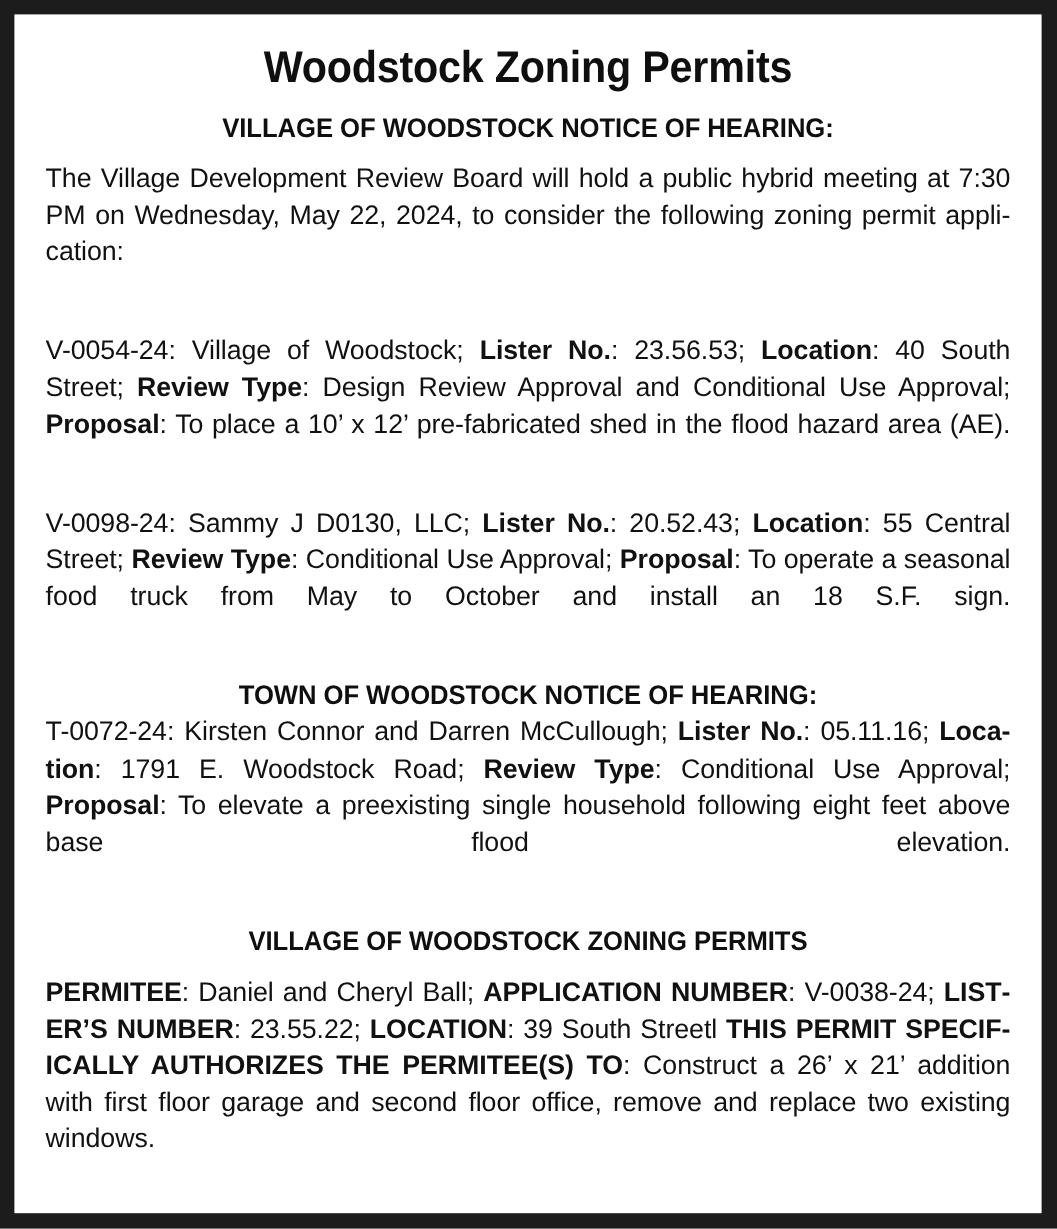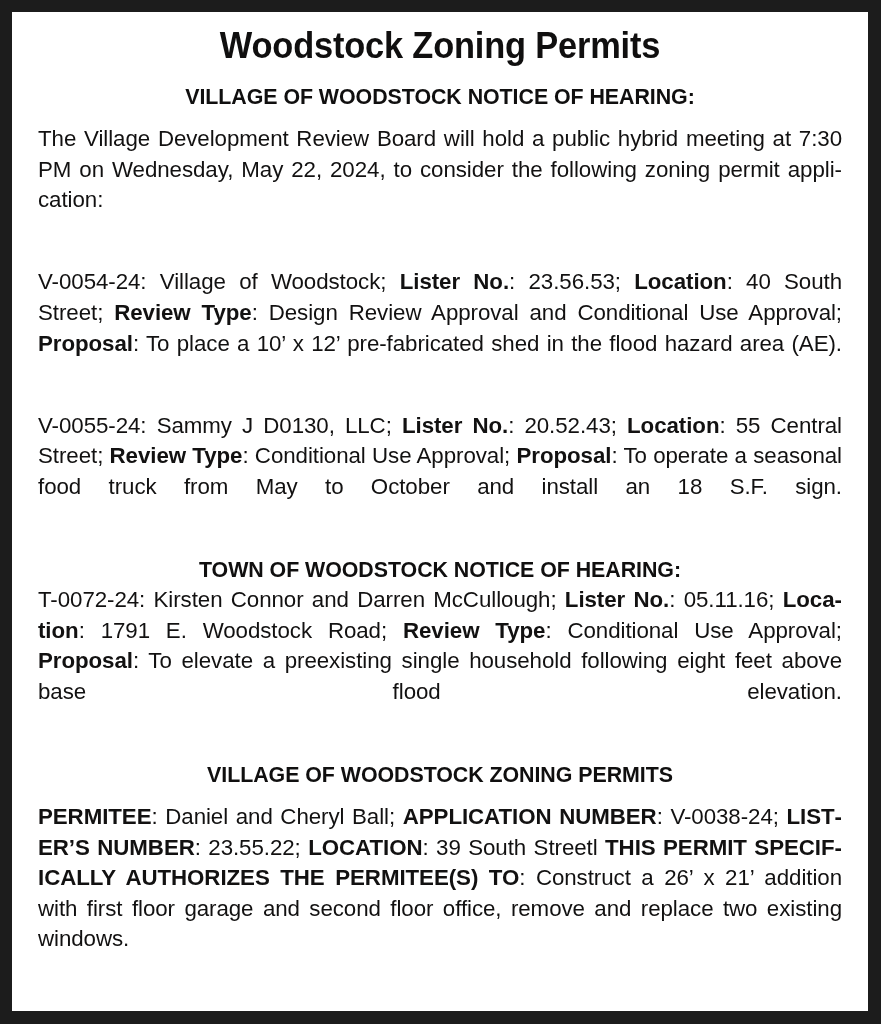--- a/index.html
+++ b/index.html
@@ -18,21 +18,21 @@
     padding: 12px 13px 13px 12px;
     overflow: hidden;
     font-family: "Liberation Sans", "DejaVu Sans", sans-serif;
   }
 
   .sheet {
     box-sizing: border-box;
     width: 100%;
     height: 100%;
     background: #ffffff;
-    padding: 4px 26px 0 26px;
+    padding: 14px 26px 0 26px;
     overflow: hidden;
   }
 
   .doc-title {
     font-family: "Liberation Sans Narrow", "Liberation Sans", "DejaVu Sans Condensed", sans-serif;
     font-weight: bold;
     font-size: 37px;
     line-height: 44px;
     text-align: center;
     letter-spacing: -0.2px;
@@ -89,21 +89,21 @@
 
 <div class="page">
   <div class="sheet">
 
     <div class="doc-title">Woodstock Zoning Permits</div>
 
     <div id="sections-root">
         <div class="section-heading heading-gap-top">VILLAGE OF WOODSTOCK NOTICE OF HEARING:</div>
         <p class="para para-after-heading"><span>The Village Development Review Board will hold a public hybrid meeting at 7:30 PM on Wednesday, May 22, 2024, to consider the following zoning permit appli­cation:</span></p>
         <p class="para"><span>V-0054-24: Village of Woodstock; </span><b>Lister No.</b><span>: 23.56.53; </span><b>Location</b><span>: 40 South Street; </span><b>Review Type</b><span>: Design Review Approval and Conditional Use Approval; </span><b>Proposal</b><span>: To place a 10’ x 12’ pre-fabricated shed in the flood hazard area (AE).</span></p>
-        <p class="para"><span>V-0055-24: Sammy J D0130, LLC; </span><b>Lister No.</b><span>: 20.52.43; </span><b>Location</b><span>: 55 Central Street; </span><b>Review Type</b><span>: Conditional Use Approval; </span><b>Proposal</b><span>: To operate a seasonal food truck from May to October and install an 18 S.F. sign.</span></p>
+        <p class="para"><span>V-0098-24: Sammy J D0130, LLC; </span><b>Lister No.</b><span>: 20.52.43; </span><b>Location</b><span>: 55 Central Street; </span><b>Review Type</b><span>: Conditional Use Approval; </span><b>Proposal</b><span>: To operate a seasonal food truck from May to October and install an 18 S.F. sign.</span></p>
         <div class="section-heading heading-gap-top-l">TOWN OF WOODSTOCK NOTICE OF HEARING:</div>
         <p class="para"><span>T-0072-24: Kirsten Connor and Darren McCullough; </span><b>Lister No.</b><span>: 05.11.16; </span><b>Loca­tion</b><span>: 1791 E. Woodstock Road; </span><b>Review Type</b><span>: Conditional Use Approval; </span><b>Propos­al</b><span>: To elevate a preexisting single household following eight feet above base flood elevation.</span></p>
         <div class="section-heading heading-gap-top-l">VILLAGE OF WOODSTOCK ZONING PERMITS</div>
         <p class="para para-after-heading"><b>PERMITEE</b><span>: Daniel and Cheryl Ball; </span><b>APPLICATION NUMBER</b><span>: V-0038-24; </span><b>LIST­ER’S NUMBER</b><span>: 23.55.22; </span><b>LOCATION</b><span>: 39 South Streetl </span><b>THIS PERMIT SPECIF­ICALLY AUTHORIZES THE PERMITEE(S) TO</b><span>: Construct a 26’ x 21’ addition with first floor garage and second floor office, remove and replace two existing windows.</span></p>
       </div>
 
   </div>
 </div>
 
 </body></html>

